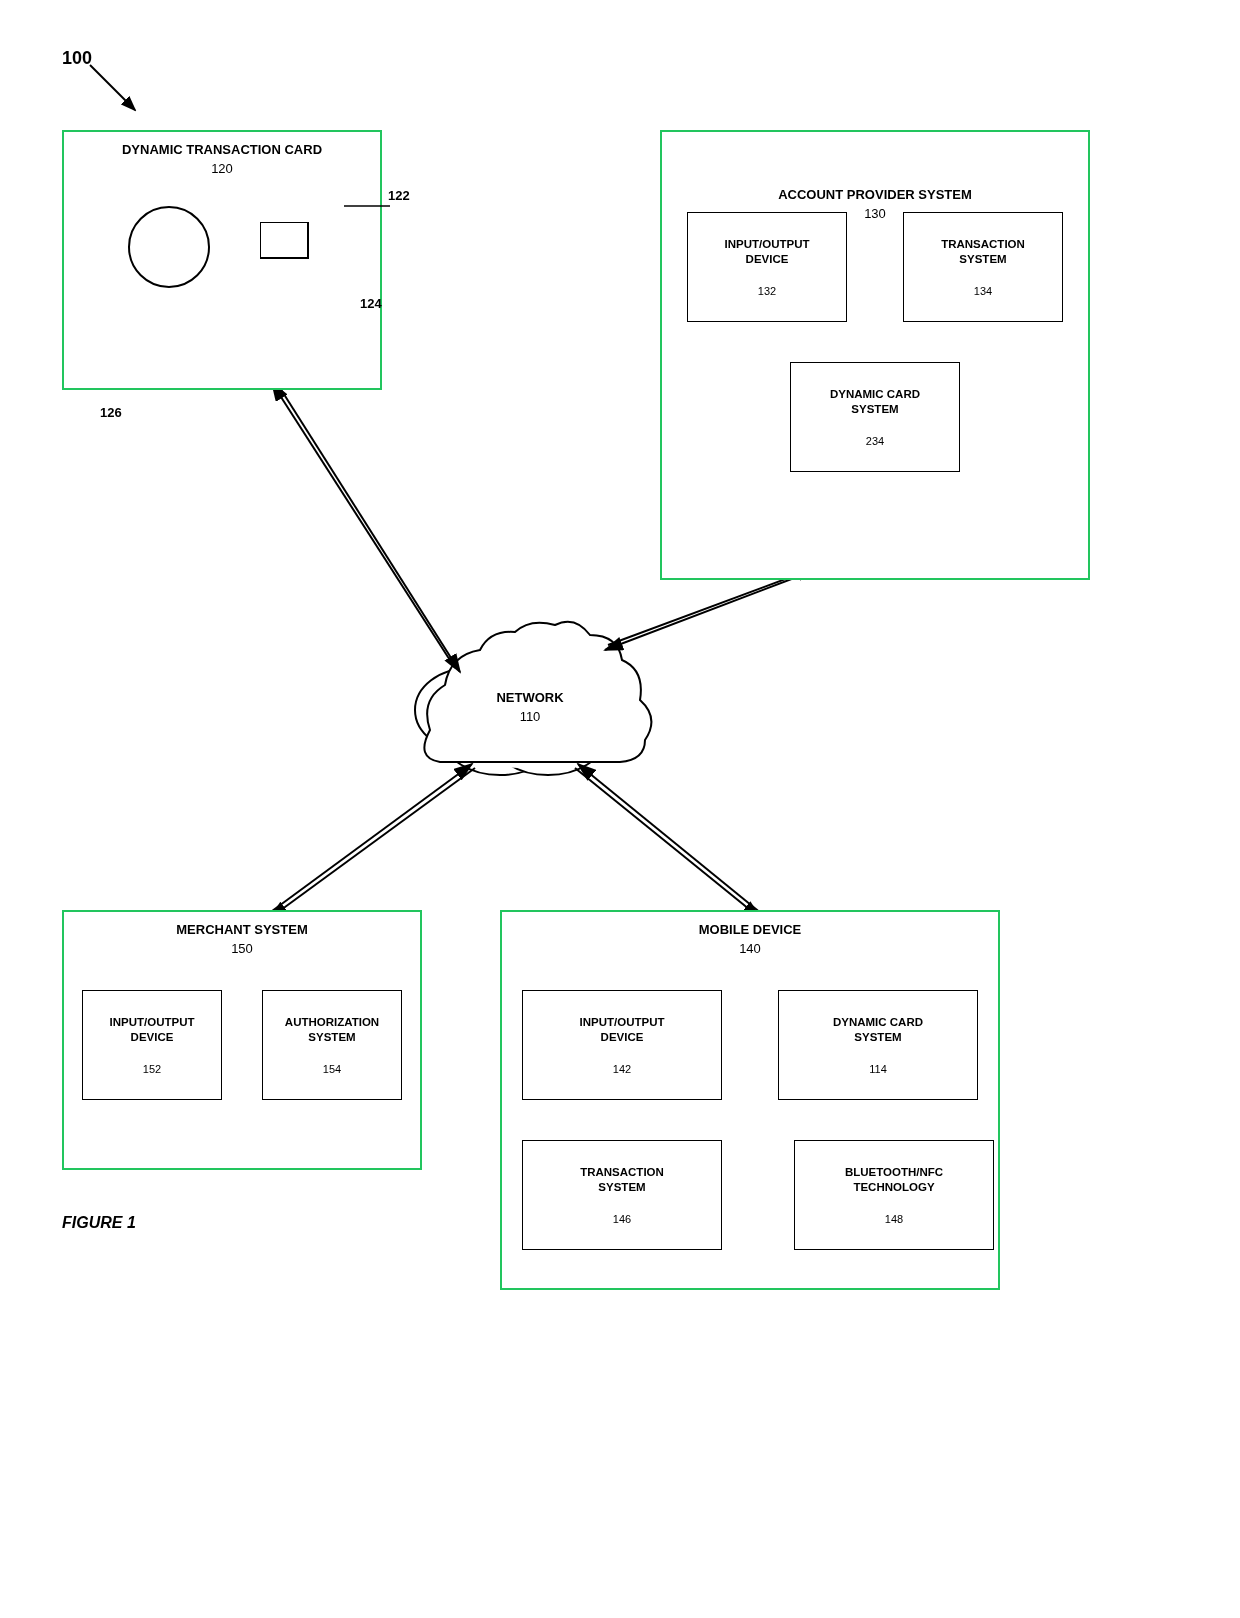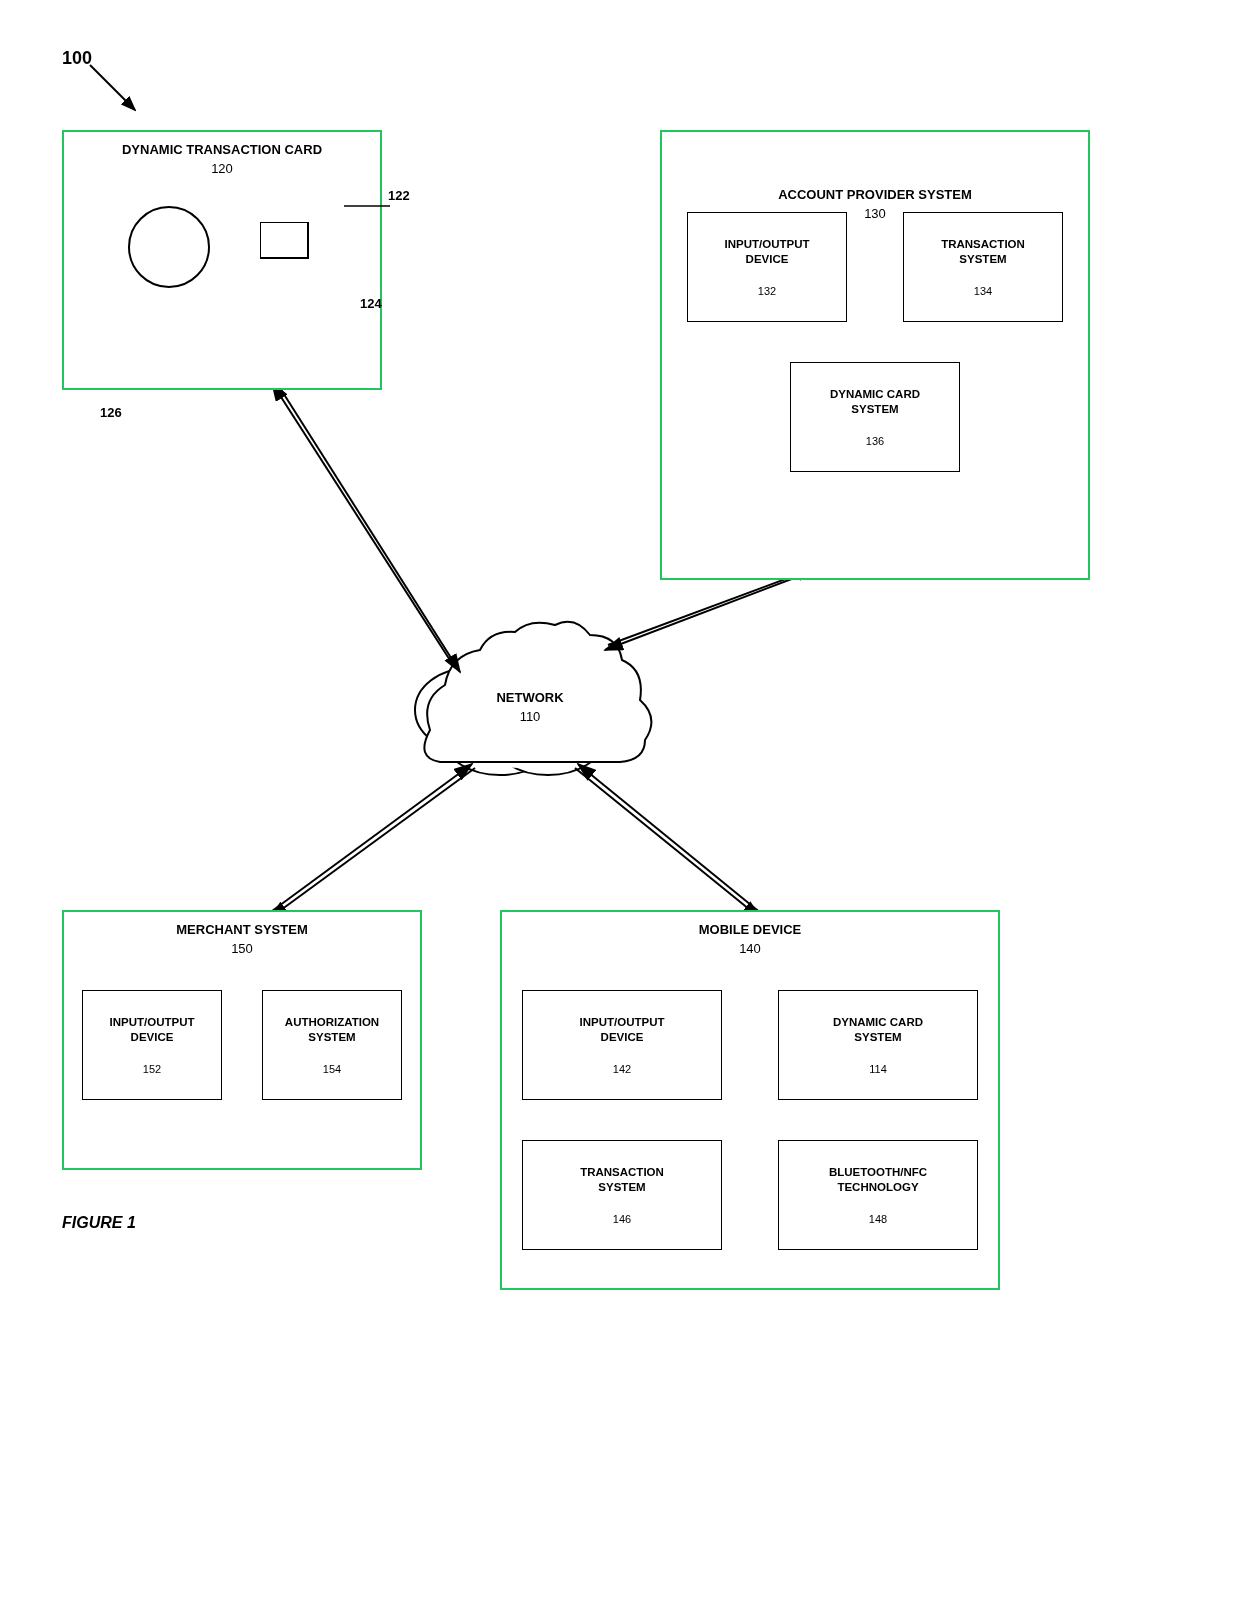--- a/index.html
+++ b/index.html
@@ -206,21 +206,21 @@
 
     <div class="inner-box" style="right:25px; top:80px; width:160px; height:110px;">
       <div class="inner-box-title" style="white-space:pre-line;">TRANSACTION
 SYSTEM</div>
       <div class="inner-box-num">134</div>
     </div>
 
     <div class="inner-box" style="left:50%; transform:translateX(-50%); top:230px; width:170px; height:110px;">
       <div class="inner-box-title" style="white-space:pre-line;">DYNAMIC CARD
 SYSTEM</div>
-      <div class="inner-box-num">136</div>
+      <div class="inner-box-num">234</div>
     </div>
   </div>
 
   <div style="position:absolute; top:690px; left:430px; width:200px; text-align:center;">
     <div class="box-title">NETWORK</div>
     <div class="box-num">110</div>
   </div>
 
   <div class="box" style="left:62px; top:910px; width:360px; height:260px;">
     <div style="position:absolute; top:10px; left:0; right:0; text-align:center;">
@@ -258,21 +258,21 @@
 SYSTEM</div>
       <div class="inner-box-num">114</div>
     </div>
 
     <div class="inner-box" style="left:20px; top:228px; width:200px; height:110px;">
       <div class="inner-box-title" style="white-space:pre-line;">TRANSACTION
 SYSTEM</div>
       <div class="inner-box-num">146</div>
     </div>
 
-    <div class="inner-box" style="right:20px; top:228px; width:200px; height:110px;">
+    <div class="inner-box" style="right:4px; top:228px; width:200px; height:110px;">
       <div class="inner-box-title" style="white-space:pre-line;">BLUETOOTH/NFC
 TECHNOLOGY</div>
       <div class="inner-box-num">148</div>
     </div>
   </div>
 
   <div class="figure-label" style="bottom:58px; left:62px;font-style:italic;">FIGURE 1</div>
 
 </div>
 

